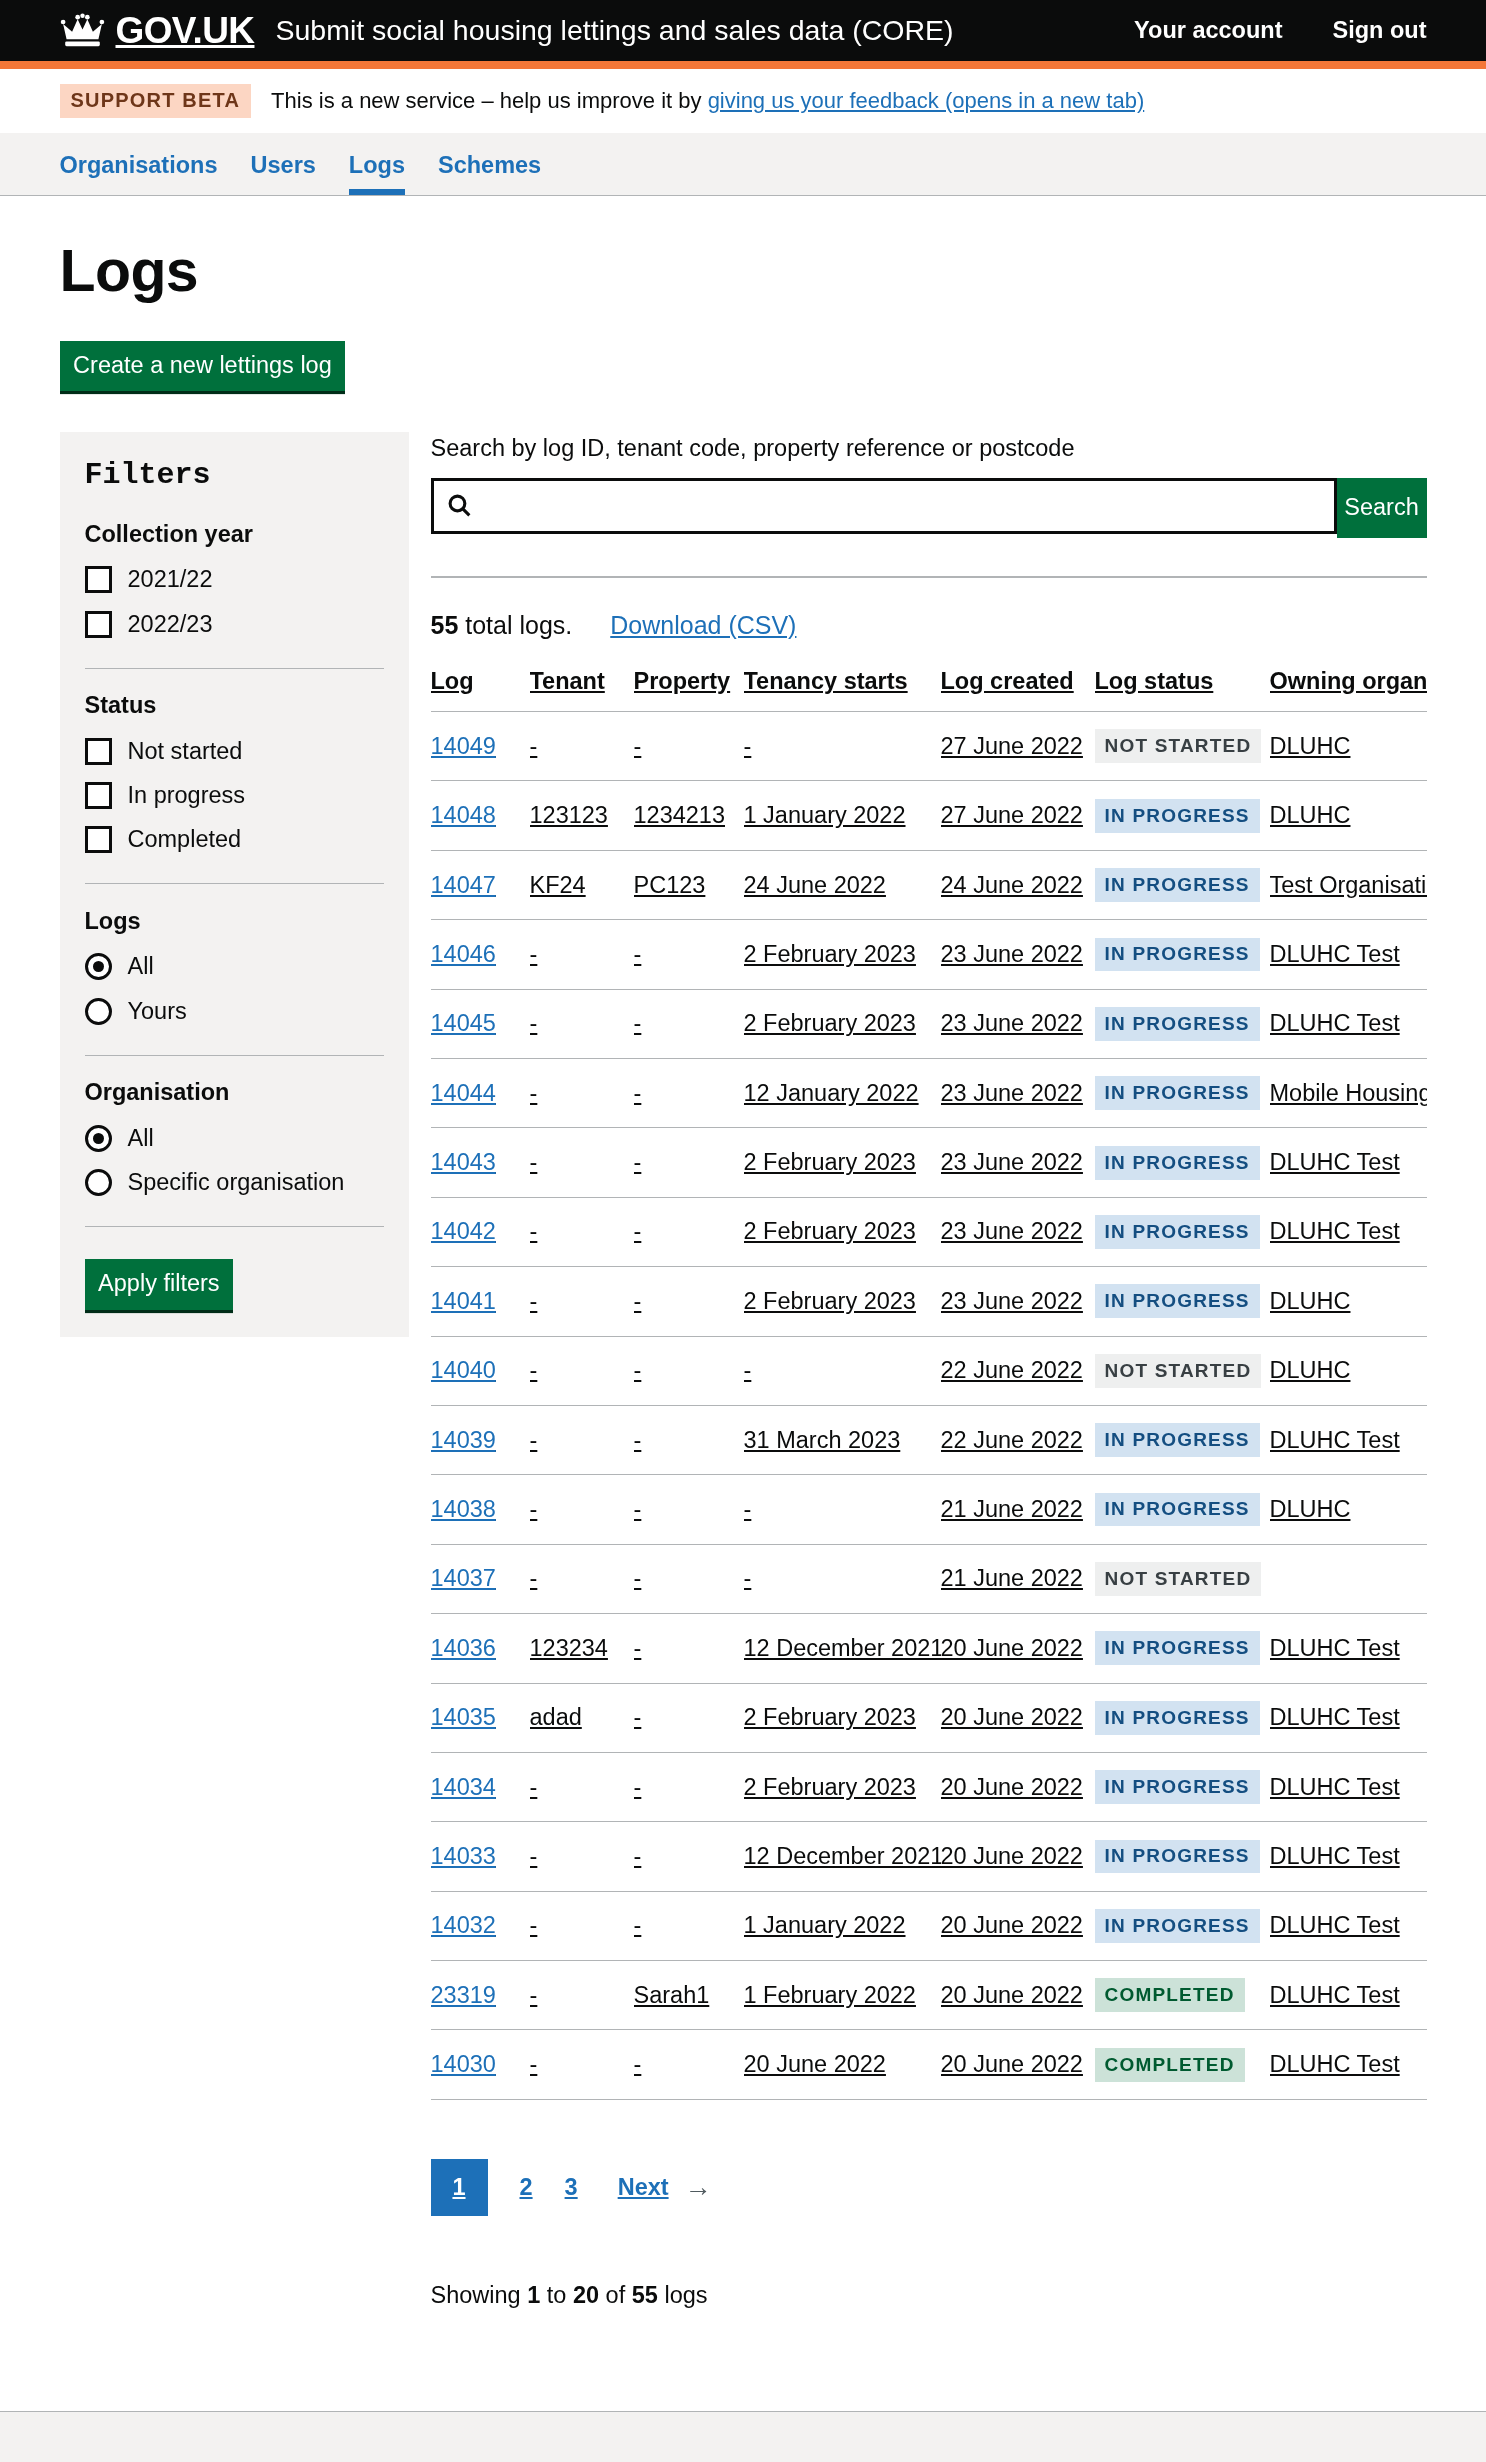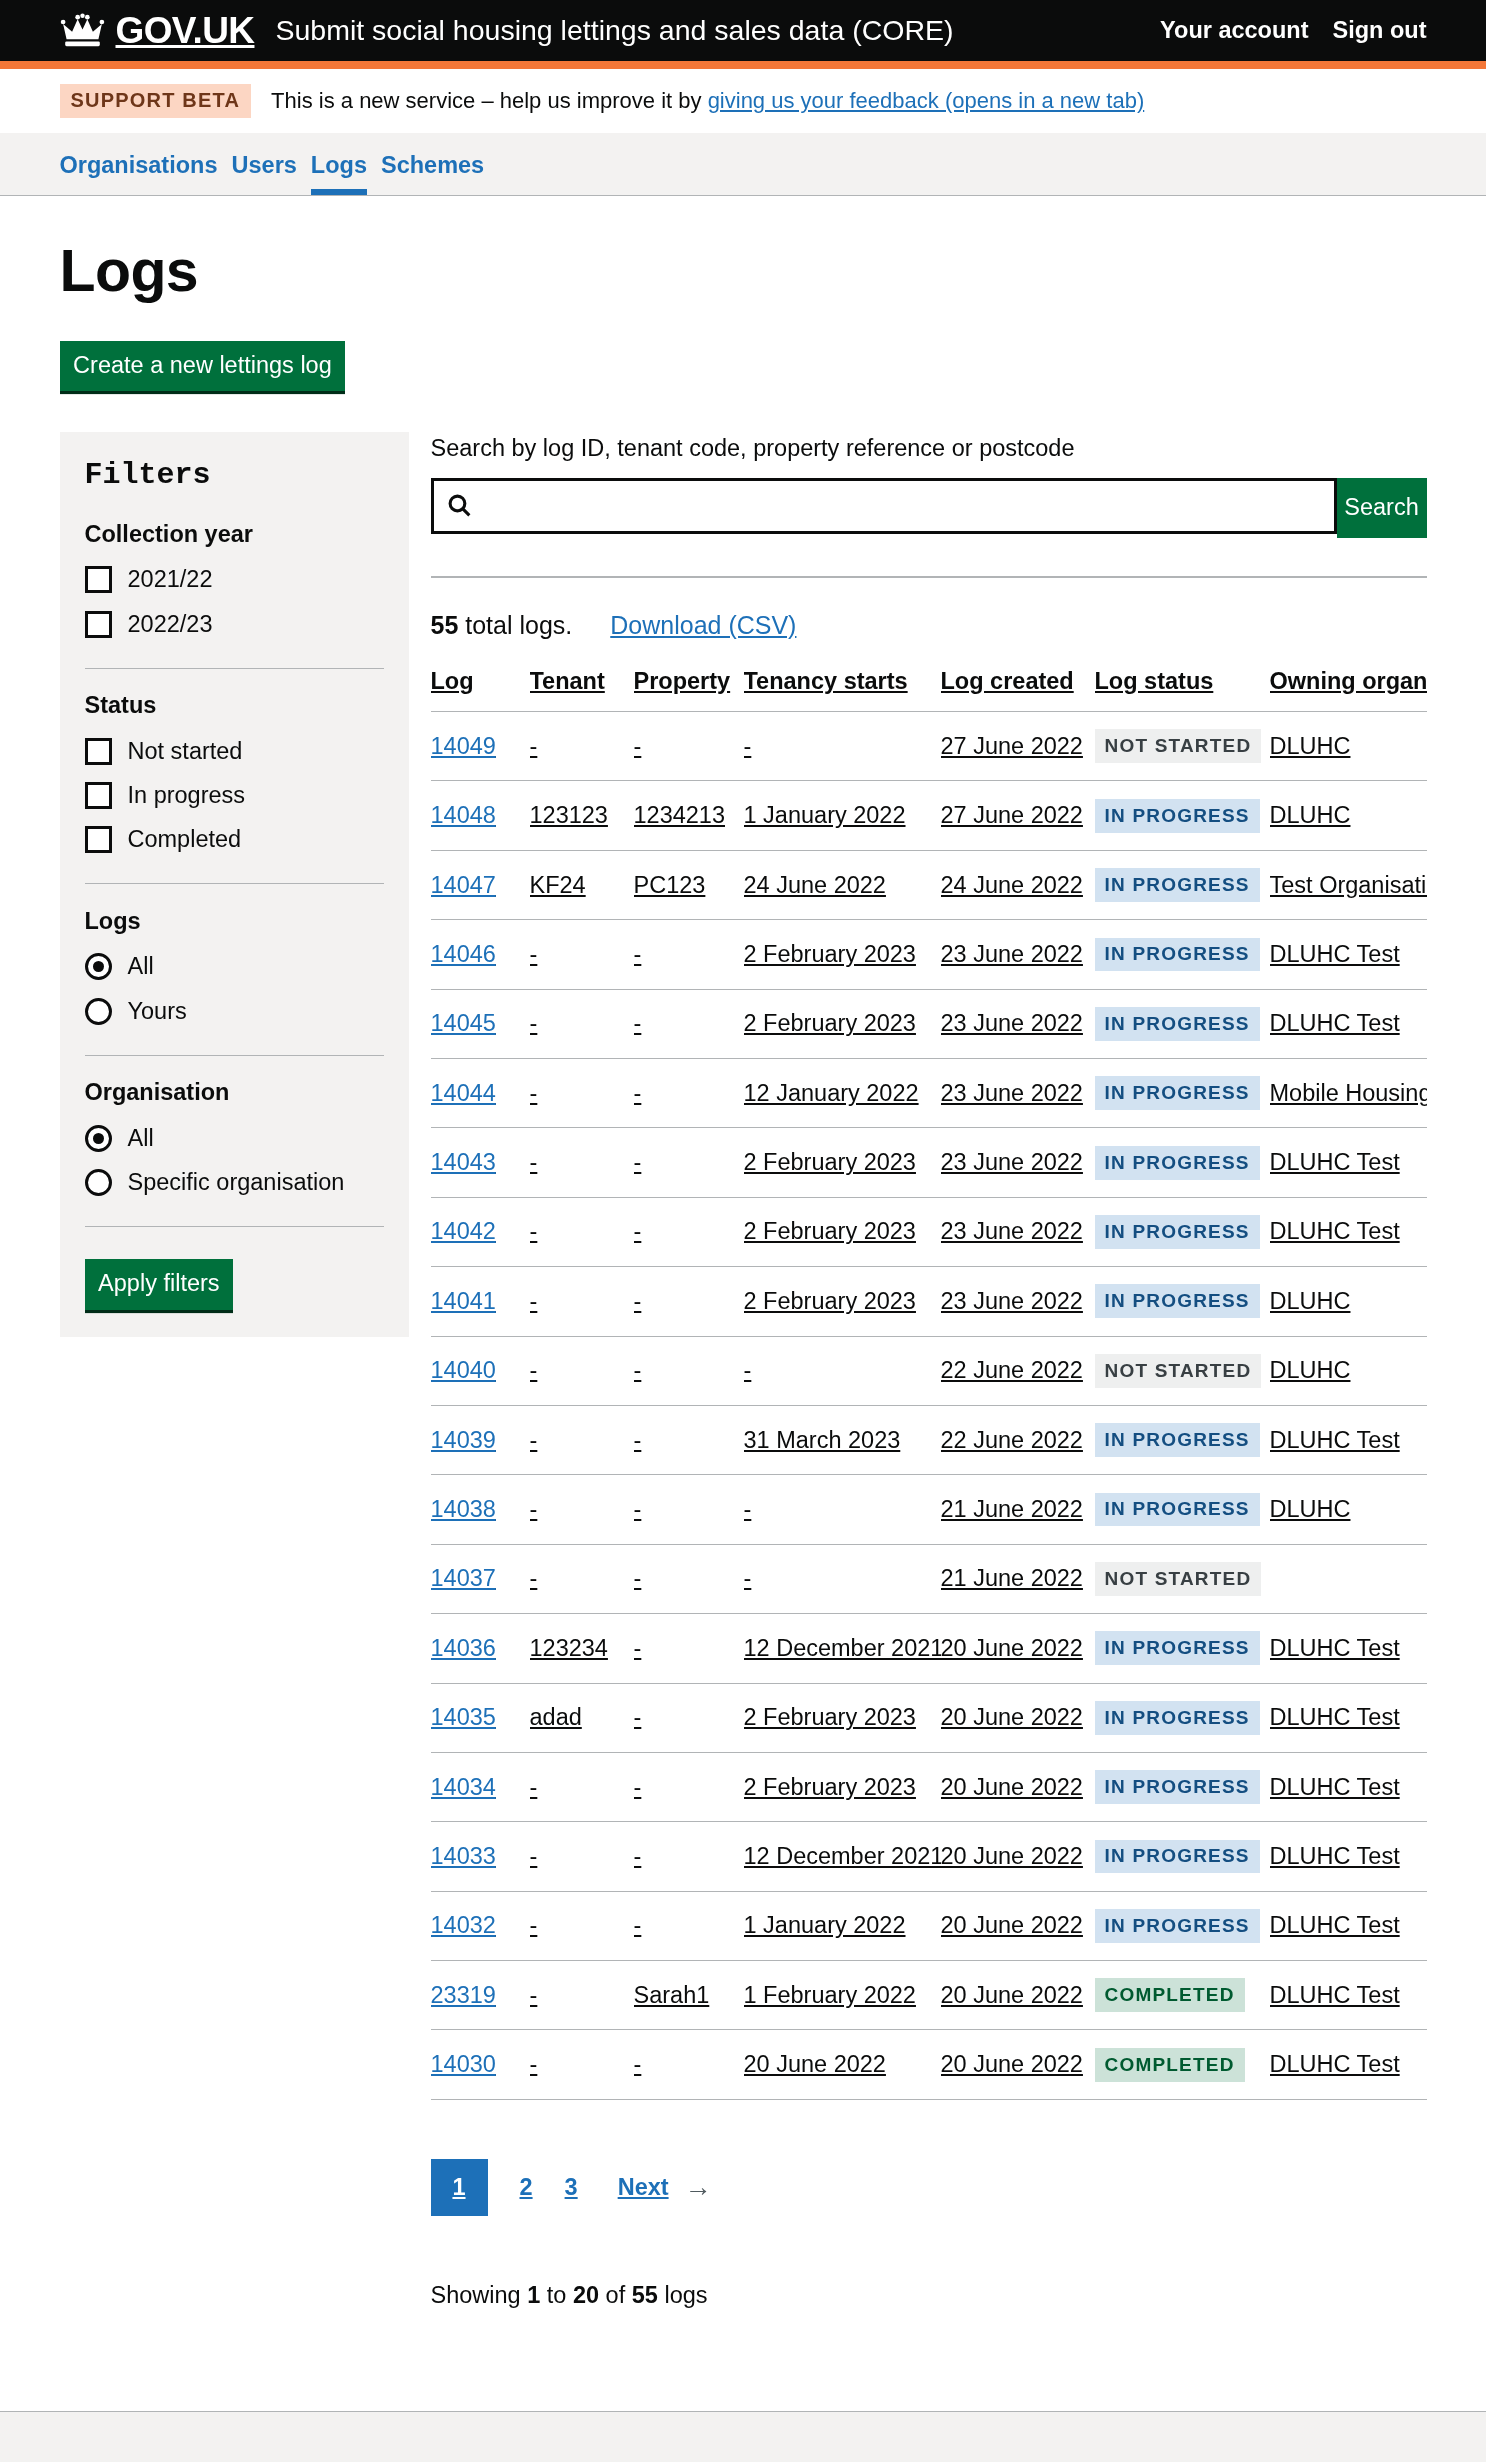--- a/index.html
+++ b/index.html
@@ -21,34 +21,34 @@
   .container{max-width:1367px;margin:0 auto;}
   a{color:var(--link-blue);}
 
   
   .gov-header{background:var(--brand-black);border-bottom:8.7px solid var(--accent-orange);}
   .gov-header .container{display:flex;align-items:center;justify-content:space-between;height:61px;text-align:right;}
   .hdr-left{display:flex;align-items:center;}
   .crown{width:45px;height:36px;margin-right:11px;flex:none;}
   .govuk-logo{color:#fff;font-weight:700;font-size:37px;letter-spacing:-0.6px;}
   .service-name{color:#fff;font-size:28.5px;margin-left:21px;font-weight:400;}
-  .hdr-links{display:flex;gap:24px;}
+  .hdr-links{display:flex;gap:50px;}
   .hdr-link{color:#fff;font-weight:700;font-size:23.5px;text-decoration:none;}
 
   
   .phase-banner{background:#fff;}
   .phase-banner .container{display:flex;align-items:center;padding:15px 0;}
   .beta-tag{background:var(--beta-bg);color:var(--beta-text);font-weight:700;font-size:20px;
     letter-spacing:1.2px;padding:5px 11px 6.2px;text-transform:uppercase;flex:none;}
   .phase-text{font-size:22px;margin-left:20px;}
   .phase-text a{color:var(--link-blue);}
 
   
   .primary-nav{background:var(--panel-grey);border-bottom:1.2px solid var(--border-grey);}
-  .primary-nav .container{display:flex;gap:14px;}
+  .primary-nav .container{display:flex;gap:33px;}
   .nav-link{display:inline-block;color:var(--link-blue);font-weight:700;font-size:23.5px;
     text-decoration:none;padding:18.6px 0 16px;position:relative;}
   .nav-link.active::after{content:"";position:absolute;left:0;right:0;bottom:0;height:6.2px;background:var(--link-blue);}
 
   
   .page-title{font-size:59px;font-weight:700;margin:41px 0 36px;letter-spacing:-0.6px;}
   .btn-green{display:inline-block;background:var(--button-green);color:#fff;font-size:23.5px;
     border:none;padding:11px 13.6px 12.4px;box-shadow:0 3.1px 0 var(--button-green-shadow);cursor:pointer;
     font-family:inherit;}
   .create-btn{margin-bottom:41px;}

